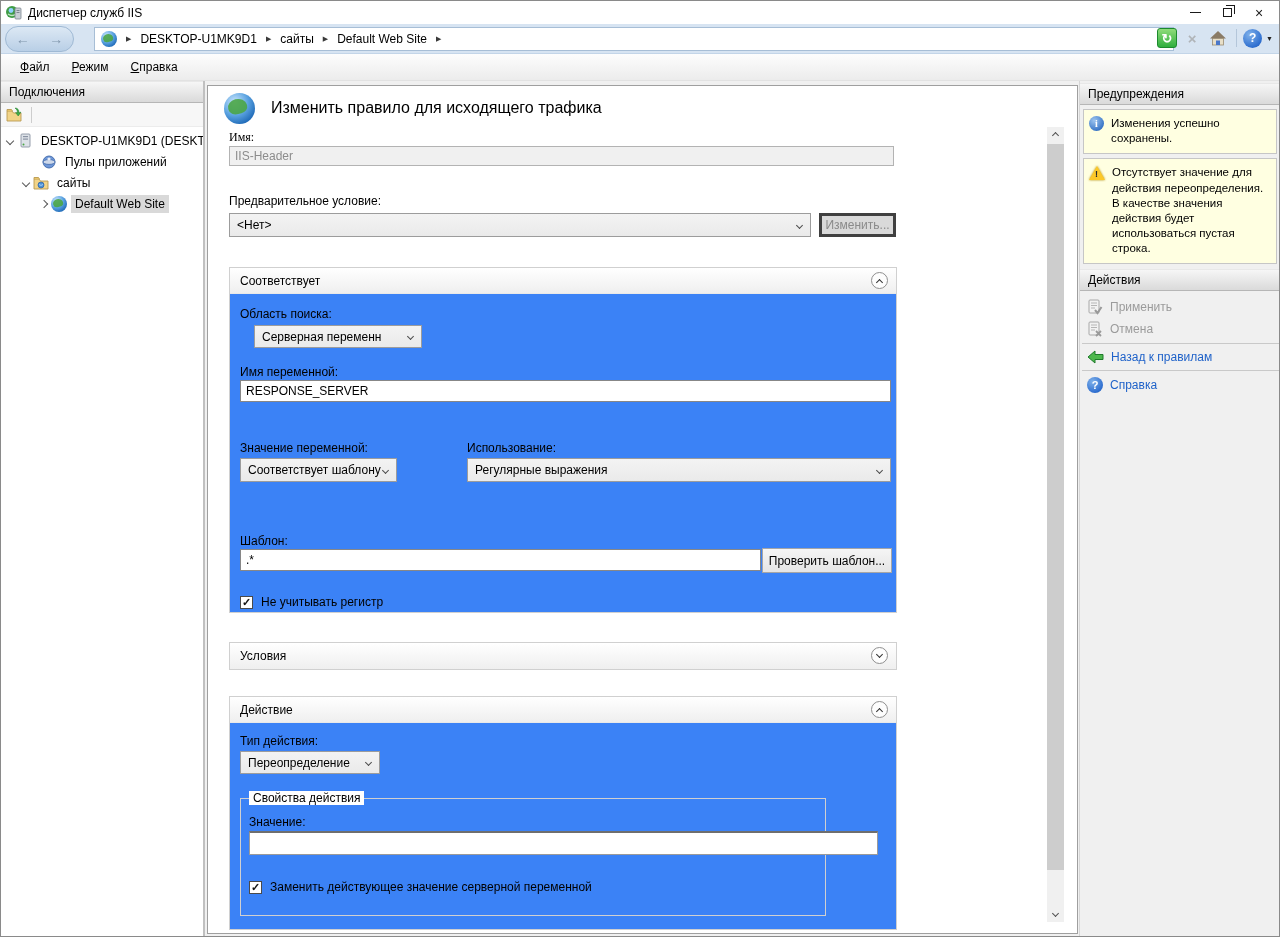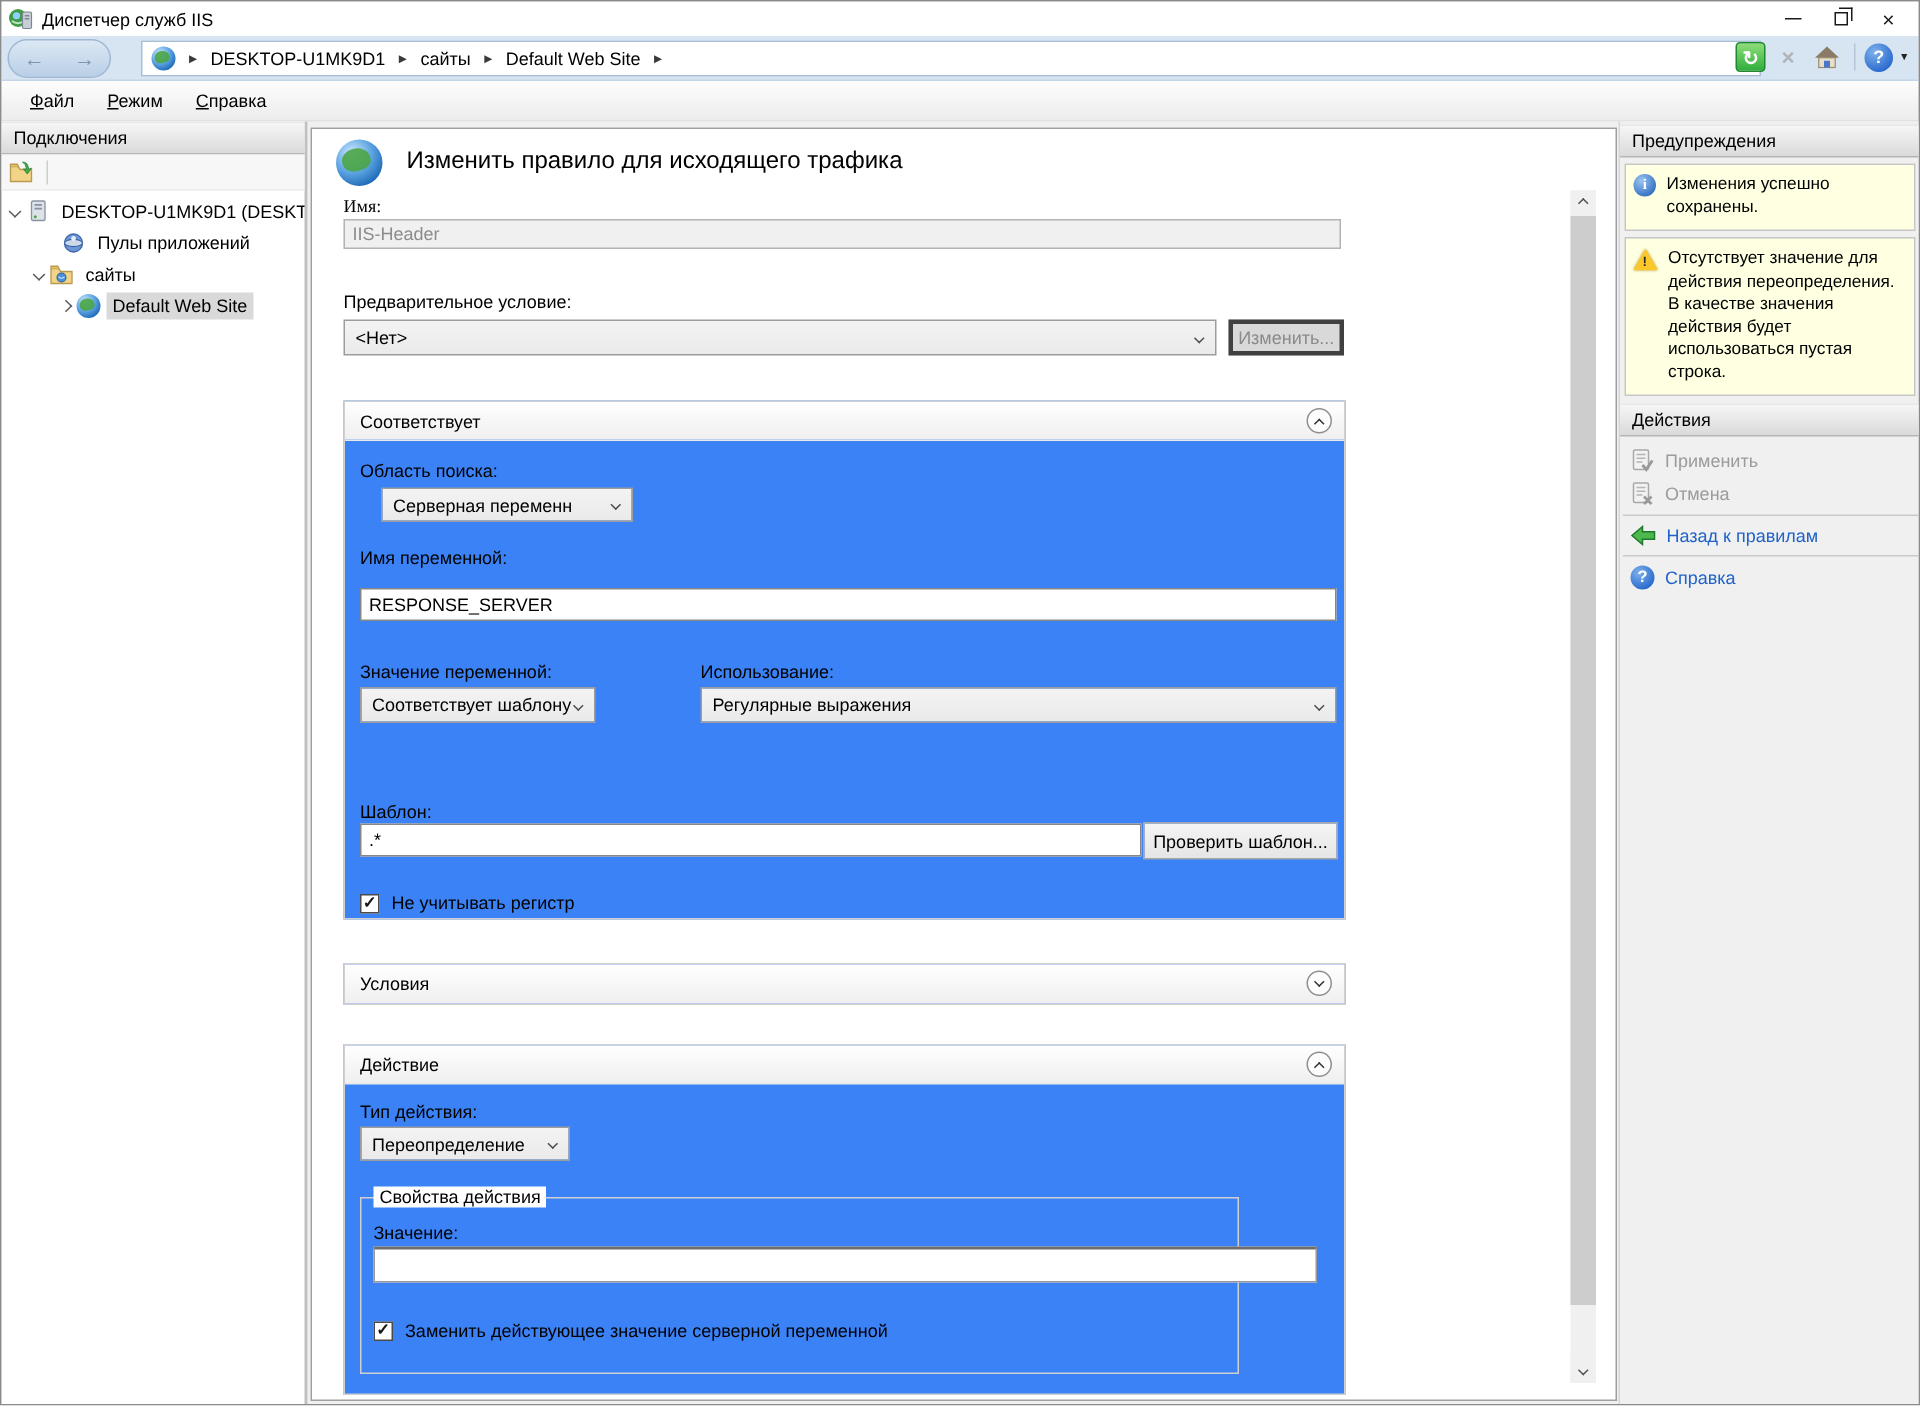--- a/index.html
+++ b/index.html
@@ -87,21 +87,21 @@
   .sec-header { height:26px; background:linear-gradient(#ffffff,#efefef); border-bottom:1px solid #e9e9e9; display:flex; align-items:center; padding:0 10px; position:relative; }
   .sec-cond .sec-header { border-bottom:none; height:26px; }
   .sec-chevbtn { position:absolute; right:8px; top:4px; width:17px; height:17px; border:1px solid #8f8f8f; border-radius:50%; background:#fdfdfd; display:flex; align-items:center; justify-content:center; }
   .sec-chevbtn .chev { width:5px; height:5px; border-color:#303030; }
   .sec-chevbtn .chev-up { margin-top:3px; }
   .sec-chevbtn .chev-down { margin-top:-2px; }
 
   .lbl-scope { left:10px; top:39px; }
   .combo-scope { left:10px; top:57px; width:168px; height:23px;margin-left:14px; }
   .lbl-varname { left:10px; top:97px; }
-  .input-var { left:10px; top:124px; width:651px; height:22px; }
+  .input-var { left:10px; top:112px; width:651px; height:22px; }
   .lbl-op { left:10px; top:173px; }
   .combo-op { left:10px; top:190px; width:157px; height:24px; }
   .lbl-usage { left:237px; top:173px; }
   .combo-usage { left:237px; top:190px; width:424px; height:24px; }
   .lbl-pattern { left:10px; top:266px; }
   .input-pattern { left:10px; top:281px; width:521px; height:22px; }
   .btn-test { left:532px; top:280px; width:130px; height:25px; }
   .chk-row { position:absolute; display:flex; align-items:center; gap:8px; }
   .chk-ignorecase { left:10px; top:327px; }
   .checkbox { width:13px; height:13px; border:1px solid #4a4a4a; background:#fff; display:flex; align-items:center; justify-content:center; font-size:11px; font-weight:bold; color:#141414; line-height:1; flex:none; }

